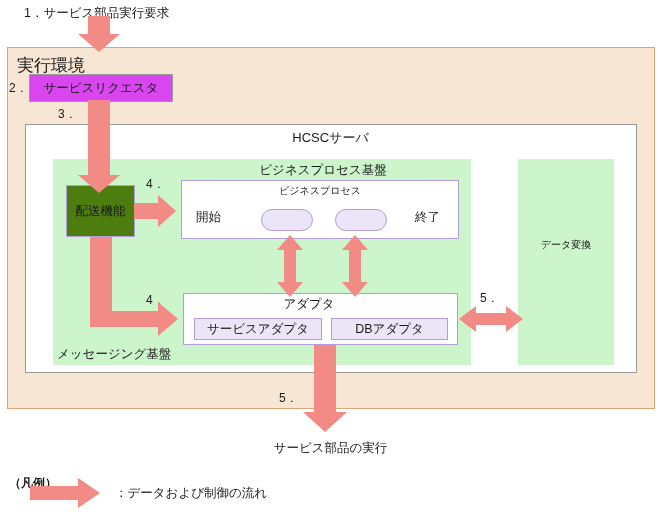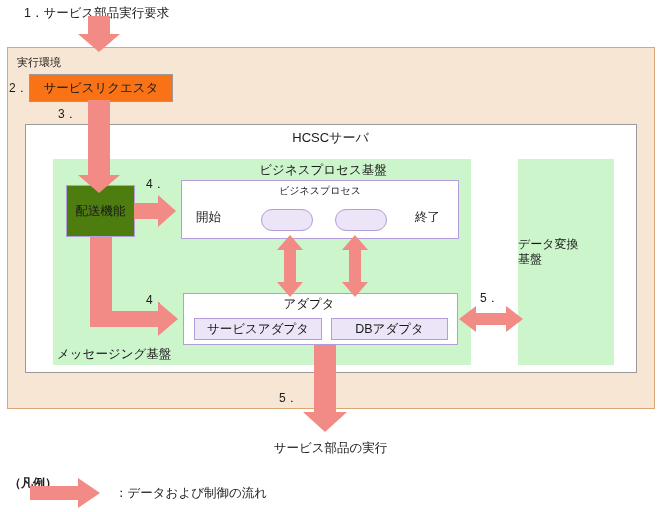--- a/index.html
+++ b/index.html
@@ -12,27 +12,27 @@
   }
   .abs{position:absolute;}
   .txt{white-space:nowrap;line-height:1;}
 
   
   #exec-env{
     left:7px;top:47px;width:648px;height:362px;
     background:#f8e6d4;border:1px solid #d8a878;
     box-sizing:border-box;
   }
-  #exec-env-label{left:17px;top:57px;font-size:11px;}
+  #exec-env-label{left:17px;top:57px;font-size:17px;}
 
   
   #num2{left:9px;top:82px;font-size:12px;font-family:"Liberation Sans",sans-serif;}
   #svc-requester{
     left:29px;top:74px;width:144px;height:28px;
-    background:#f97316;border:1px solid #9a9a9a;
+    background:#d946ef;border:1px solid #9a9a9a;
     box-sizing:border-box;
     display:flex;align-items:center;justify-content:center;
     font-size:12.5px;
   }
   #num3{left:58px;top:108px;font-size:12px;}
 
   
   #hcsc{
     left:25px;top:124px;width:612px;height:249px;
     background:#ffffff;border:1px solid #9a9a9a;
@@ -41,21 +41,21 @@
   #hcsc-title{left:0;top:131px;width:661px;text-align:center;font-size:13px;}
 
   
   .green{background:#ccf5cc;}
   #messaging-base{left:53px;top:159px;width:143px;height:206px;}
   #bp-base{left:175px;top:159px;width:296px;height:206px;}
   #dt-base{left:518px;top:159px;width:96px;height:206px;}
 
   #bp-base-label{left:175px;top:164px;width:296px;text-align:center;font-size:12.5px;}
   #messaging-label{left:57px;top:348px;font-size:12.5px;}
-  #dt-label{left:518px;top:237px;width:96px;font-size:12px;line-height:15px;}
+  #dt-label{left:518px;top:237px;width:96px;text-align:center;font-size:10px;line-height:15px;}
 
   
   #delivery-fn{
     left:66px;top:185px;width:69px;height:52px;
     background:#4d7c0f;border:1px solid #b39ddb;
     box-sizing:border-box;
     display:flex;align-items:center;justify-content:center;
     font-size:12.5px;
   }
 
@@ -123,21 +123,20 @@
 <div class="abs txt" id="hcsc-title">HCSCサーバ</div>
 
 <div class="abs green" id="messaging-base"></div>
 <div class="abs green" id="bp-base"></div>
 <div class="abs green" id="dt-base"></div>
 
 <div class="abs txt" id="bp-base-label">ビジネスプロセス基盤</div>
 <div class="abs txt" id="messaging-label">メッセージング基盤</div>
 <div class="abs" id="dt-label">
   <div>データ変換</div>
-  <div>基盤</div>
 </div>
 
 <div class="abs" id="delivery-fn">
   <span>配送機能</span>
 </div>
 
 <div class="abs" id="bp-box"></div>
 <div class="abs txt" id="bp-box-title">ビジネスプロセス</div>
 <div class="abs txt" id="bp-start">開始</div>
 <div class="abs txt" id="bp-end">終了</div>

